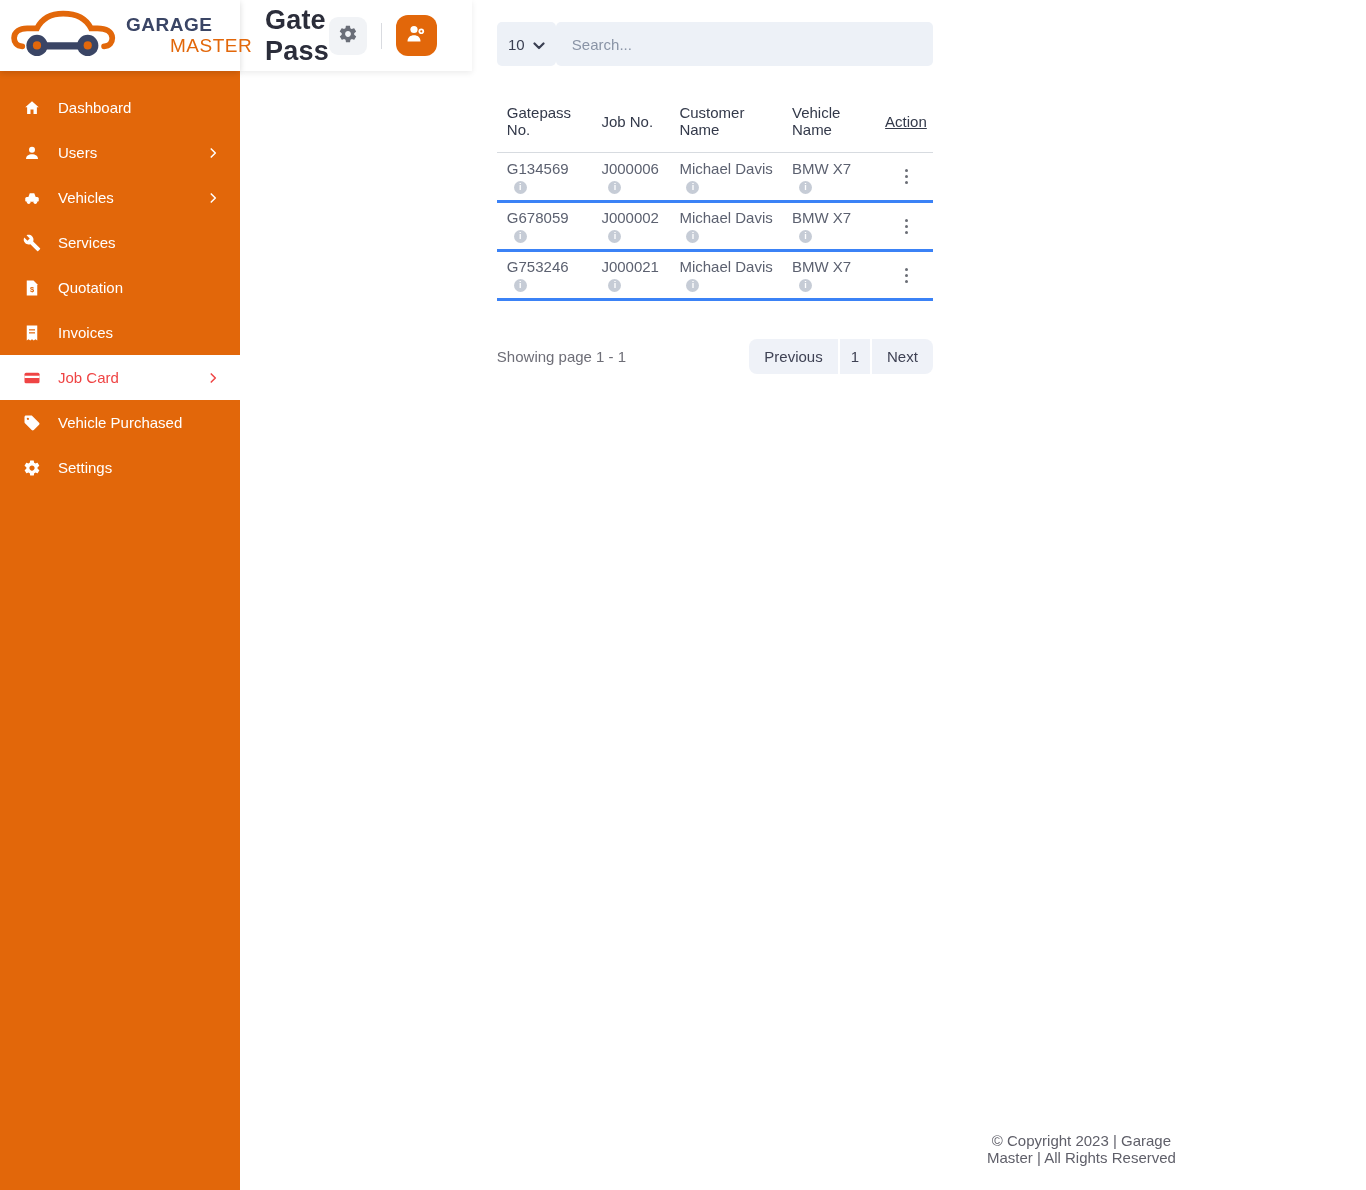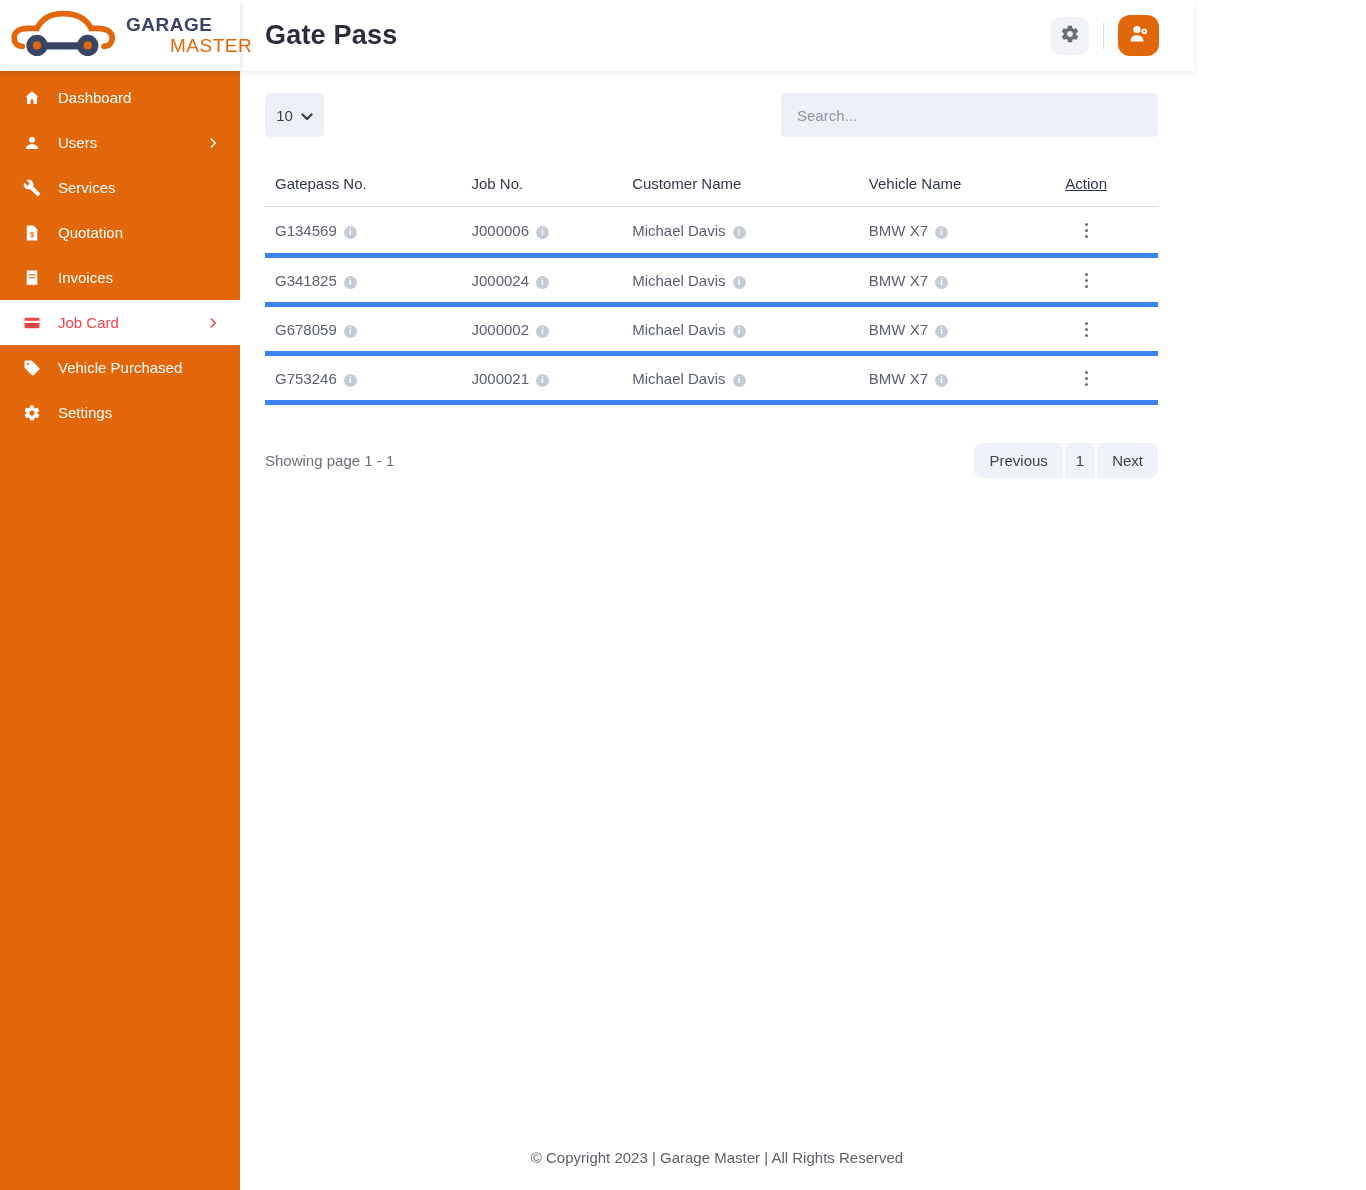--- a/index.html
+++ b/index.html
@@ -6,53 +6,53 @@
   html,body { width:1366px; height:1190px; background:#fff; font-family:"Liberation Sans", sans-serif; overflow:hidden; }
 
   .app { display:flex; width:1194px; height:1190px;align-items:center; }
 
   
   .sidebar { width:240px; min-width:240px; background:#E2670A; height:1190px; position:relative; z-index:2; }
   .logo-area { height:71px; background:#fff; display:flex; align-items:center; gap:8px; padding:0 10px 0 10px; box-shadow:0 2px 6px rgba(0,0,0,.15); }
   .brand-text { display:flex; flex-direction:column; line-height:1.1; }
   .brand-top { color:#3A4565; font-weight:bold; font-size:19px; letter-spacing:.5px; }
   .brand-bottom { color:#E2670A; font-size:19px; letter-spacing:.5px; align-self:flex-end;margin-left:44px; }
-  .menu { padding-top:4px; }
+  .menu { padding-top:14px; }
   .menu-item { height:45px; display:flex; align-items:center; padding:0 20px 0 22px; color:#fff; font-size:15px; font-weight:500; cursor:pointer; }
   .menu-item .mi-icon { width:19px; height:19px; margin-right:17px; display:flex; align-items:center; justify-content:center; }
   .menu-item .mi-icon svg { width:18px; height:18px; fill:currentColor; }
   .menu-item .chev { margin-left:auto; width:14px; height:14px; }
   .menu-item .chev svg { width:14px; height:14px; stroke:currentColor; fill:none; stroke-width:2.6; stroke-linecap:round; stroke-linejoin:round; }
   .menu-item.active { background:#fff; color:#ef4444; }
   .bg-fill { fill:#E2670A; }
   .menu-item.active .bg-fill { fill:#fff; }
 
   
-  .main { flex:1; display:flex; flex-direction:column; height:1190px; }
+  .main { flex:1; display:flex; flex-direction:row; height:1190px; }
   .topbar { height:71px; background:#fff; display:flex; align-items:center; padding:0 35px 0 25px; box-shadow:0 2px 6px rgba(0,0,0,.08); position:relative; z-index:1; }
   .page-title { font-size:27px; font-weight:600; color:#2B2D3A; letter-spacing:.2px; }
   .topbar-right { margin-left:auto; display:flex; align-items:center; gap:14px; }
   .icon-btn { width:38px; height:38px; border:none; border-radius:9px; background:#F1F3F6; display:flex; align-items:center; justify-content:center; cursor:pointer; }
   .icon-btn svg { width:20px; height:20px; fill:#6A6E78; }
   .tb-divider { width:1px; height:26px; background:#D9DBE0; }
   .avatar-btn { width:41px; height:41px; border:none; border-radius:12px; background:#E2670A; display:flex; align-items:center; justify-content:center; cursor:pointer; }
   .avatar-btn svg { width:24px; height:24px; }
 
   .content { padding:22px 36px 0 25px; }
 
   .controls { display:flex; align-items:center; justify-content:space-between; }
   .pagesize { width:59px; height:44px; background:#EDF1F7; border:none; border-radius:5px; display:flex; align-items:center; justify-content:center; gap:8px; font-size:15px; color:#3A3F51; cursor:pointer; }
   .pagesize svg { width:12px; height:8px; stroke:#3A3F51; fill:none; stroke-width:2.2; stroke-linecap:round; stroke-linejoin:round; }
   .search-input { width:377px; height:44px; background:#EDF1F7; border:none; border-radius:5px; padding:10px 16px; font-size:15px; color:#3A3F51; font-family:"Liberation Sans",sans-serif; }
   .search-input::placeholder { color:#8A94A6; }
 
   
   table.gp { width:100%; border-collapse:collapse; margin-top:28px; }
   table.gp th { text-align:left; font-size:15px; font-weight:500; color:#33394A; padding:10px 6px 14px 10px; border-bottom:1px solid #D7DBE0; }
-  table.gp td { font-size:15px; color:#5C6170; padding:0 6px 0 10px; height:49px; border-bottom:5px solid #3b82f6; }
+  table.gp td { font-size:15px; color:#5C6170; padding:0 6px 0 10px; height:49px; border-bottom:3px solid #3b82f6; }
   .col-gatepass { width:22%; } .col-job { width:18%; } .col-customer { width:26.5%; } .col-vehicle { width:22%; } .col-action { width:11.5%;text-decoration:underline; }
   .info-badge { display:inline-block; width:13px; height:13px; border-radius:50%; background:#C6CCD6; color:#fff; font-size:9px; font-weight:bold; text-align:center; line-height:13px; margin-left:7px; vertical-align:1px; font-style:normal; }
   .kebab { width:26px; height:26px; margin-left:8px; background:none; border:none; display:flex; flex-direction:column; align-items:center; justify-content:center; gap:3px; cursor:pointer; }
   .kebab i { width:3px; height:3px; border-radius:50%; background:#6A6D75; }
 
   
   .pagination-row { display:flex; align-items:center; justify-content:space-between; margin-top:38px; }
   .page-summary { font-size:15px; color:#6E6E77; }
   .pager { display:flex; }
   .pager button { border:none; background:#EFF2F8; color:#3F4254; font-size:15px; font-family:"Liberation Sans",sans-serif; padding:9px 15px; cursor:pointer; margin-left:2px; }
@@ -102,20 +102,34 @@
               <circle cx="12" cy="7.5" r="4"></circle>
               <path d="M4 20 C4 15.5 7.5 13.5 12 13.5 C16.5 13.5 20 15.5 20 20 Z"></path>
             </svg>
         </span>
         <span>Users</span>
         <span class="chev"><svg viewBox="0 0 24 24">
               <path d="M9 5 L16 12 L9 19"></path>
             </svg></span>
       </div>
 
+      <div class="menu-item">
+        <span class="mi-icon">
+          <svg viewBox="0 0 24 24">
+              <path d="M7 11 L9 5.5 H15 L17 11 Z"></path>
+              <rect x="3" y="10.5" width="18" height="6.5" rx="2"></rect>
+              <circle cx="7.6" cy="17.6" r="2.3"></circle>
+              <circle cx="16.4" cy="17.6" r="2.3"></circle>
+            </svg>
+        </span>
+        <span>Vehicles</span>
+        <span class="chev"><svg viewBox="0 0 24 24">
+              <path d="M9 5 L16 12 L9 19"></path>
+            </svg></span>
+      </div>
 
       <div class="menu-item">
         <span class="mi-icon">
           <svg viewBox="0 0 24 24">
               <path d="M22.7 19l-9.1-9.1c.9-2.3.4-5-1.5-6.9-2-2-5-2.4-7.4-1.3L9 6 6 9 1.6 4.7C.4 7.1.9 10.1 2.9 12.1c1.9 1.9 4.6 2.4 6.9 1.5l9.1 9.1c.4.4 1 .4 1.4 0l2.3-2.3c.5-.4.5-1.1.1-1.4z"></path>
             </svg>
         </span>
         <span>Services</span>
       </div>
 
@@ -230,33 +244,20 @@
             <td><span>BMW X7</span><i class="info-badge">i</i></td>
             <td>
                 <button class="kebab">
                   <i></i>
                   <i></i>
                   <i></i>
                 </button>
               </td>
           </tr>
           <tr>
-            <td><span>G341825</span><i class="info-badge">i</i></td>
-            <td><span>J000024</span><i class="info-badge">i</i></td>
-            <td><span>Michael Davis</span><i class="info-badge">i</i></td>
-            <td><span>BMW X7</span><i class="info-badge">i</i></td>
-            <td>
-                <button class="kebab">
-                  <i></i>
-                  <i></i>
-                  <i></i>
-                </button>
-              </td>
-          </tr>
-          <tr>
             <td><span>G678059</span><i class="info-badge">i</i></td>
             <td><span>J000002</span><i class="info-badge">i</i></td>
             <td><span>Michael Davis</span><i class="info-badge">i</i></td>
             <td><span>BMW X7</span><i class="info-badge">i</i></td>
             <td>
                 <button class="kebab">
                   <i></i>
                   <i></i>
                   <i></i>
                 </button>

